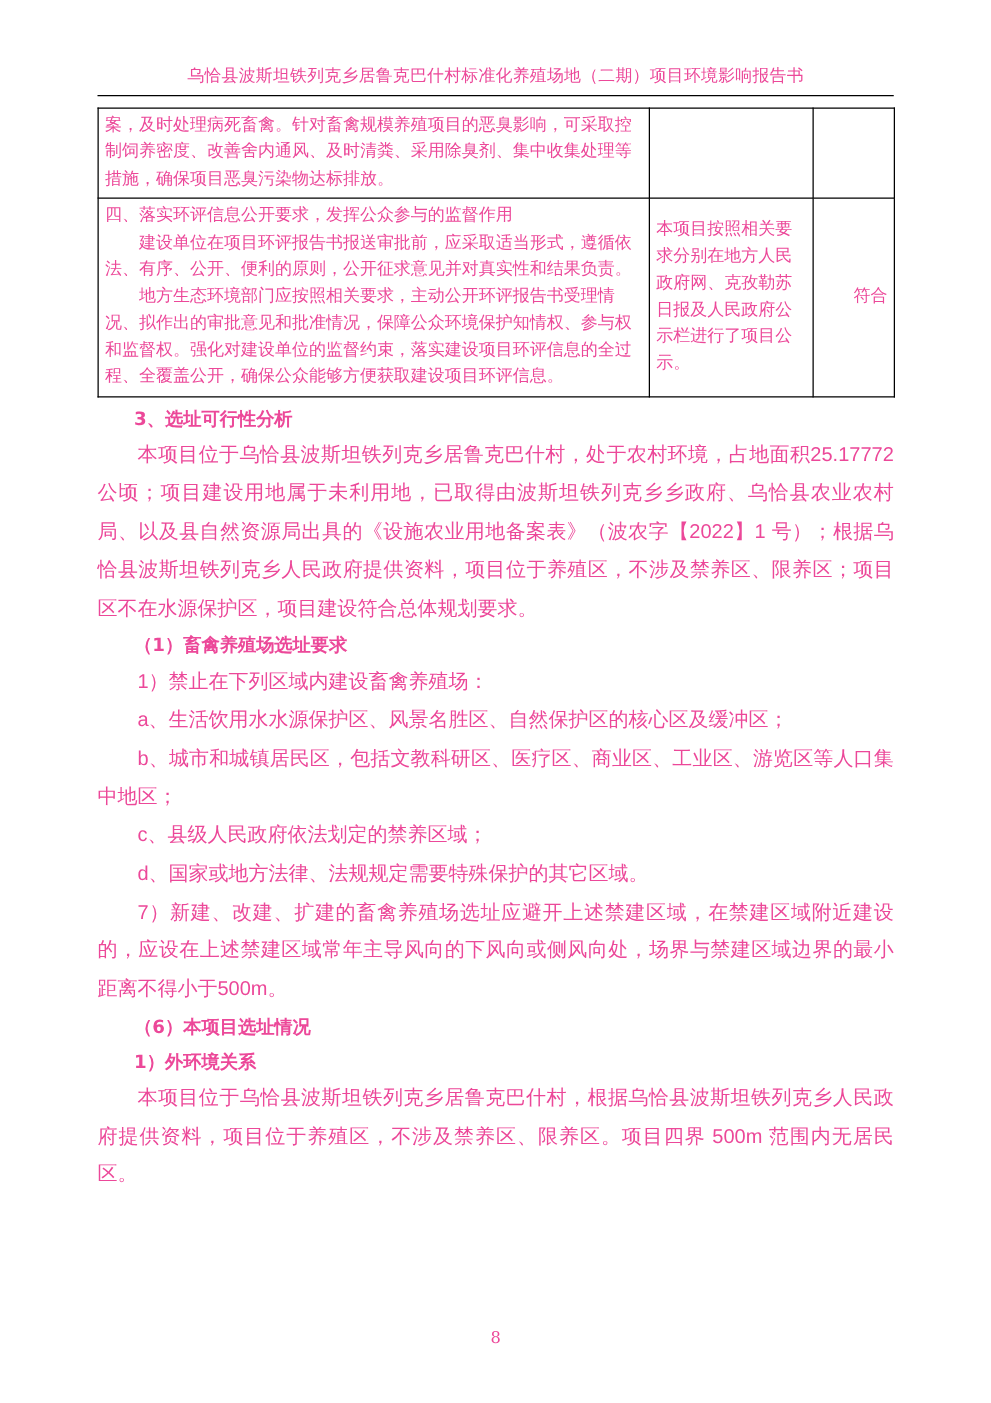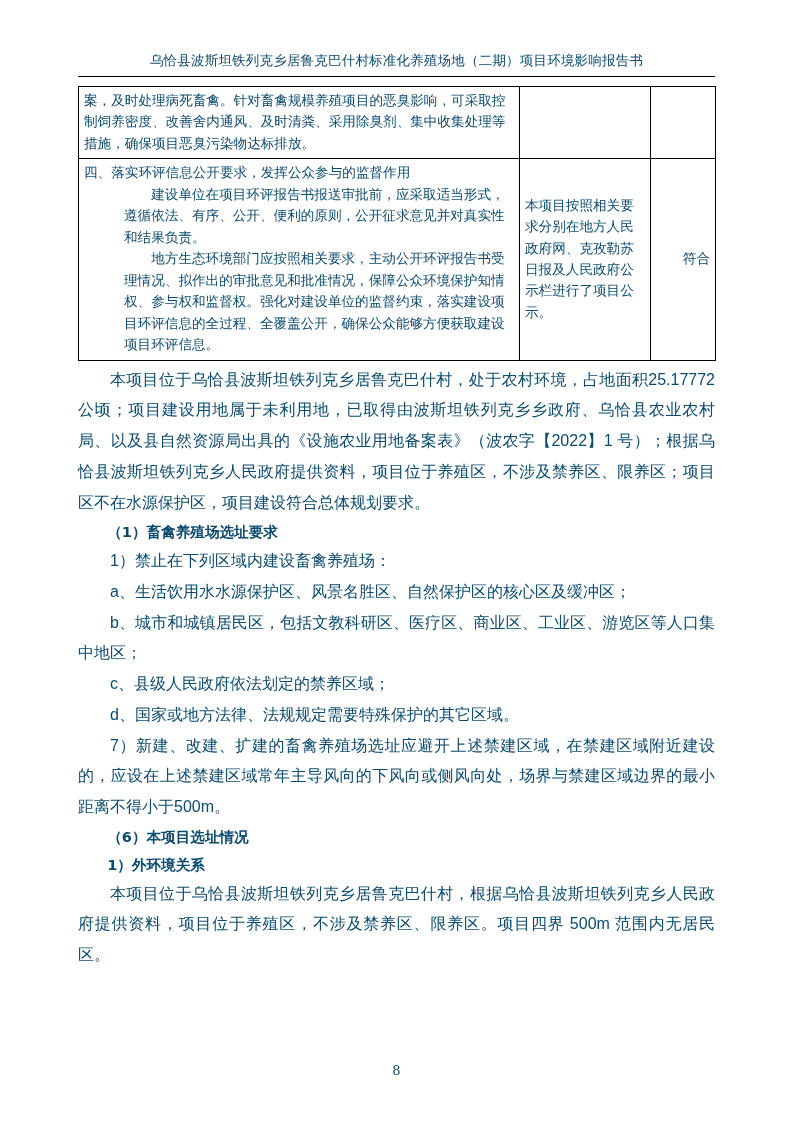--- a/index.html
+++ b/index.html
@@ -7,21 +7,21 @@
     padding: 0;
     background: #ffffff;
   }
   .page {
     position: relative;
     width: 793px;
     height: 1122px;
     background: #ffffff;
     box-sizing: border-box;
     font-family: "DejaVu Serif", "Liberation Serif", serif;
-    color: #0c4a6e;
+    color: #ec4899;
     overflow: hidden;
   }
   .content {
     position: absolute;
     left: 78px;
     top: 52px;
     width: 637px;
   }
   .header-title {
     text-align: center;
@@ -51,21 +51,21 @@
   .col-a { width: 441px; }
   .col-b { width: 131px; }
   .col-c { width: 65px; }
   .cell-center {
     text-align: right;
     vertical-align: middle !important;
   }
   .cell-mid {
     vertical-align: middle !important;
   }
-  .indent2 { text-indent: 2em; margin-left: 40px; }
+  .indent2 { text-indent: 2em; }
   .body-p {
     font-size: 16px;
     line-height: 1.92;
     text-align: justify;
     text-justify: inter-ideograph;
     margin: 0;
     text-indent: 2em;
     font-family: Liberation Sans, sans-serif;
   }
   .heading {
@@ -124,20 +124,21 @@
             <div class="indent2">地方生态环境部门应按照相关要求，主动公开环评报告书受理情况、拟作出的审批意见和批准情况，保障公众环境保护知情权、参与权和监督权。强化对建设单位的监督约束，落实建设项目环评信息的全过程、全覆盖公开，确保公众能够方便获取建设项目环评信息。</div>
           </td>
           <td class="cell-mid">本项目按照相关要求分别在地方人民政府网、克孜勒苏日报及人民政府公示栏进行了项目公示。</td>
           <td class="cell-center">符合</td>
         </tr>
       </tbody>
     </table>
 
     <div class="gap-sm"></div>
 
+    <p class="heading">3、选址可行性分析</p>
     <p class="body-p">本项目位于乌恰县波斯坦铁列克乡居鲁克巴什村，处于农村环境，占地面积25.17772 公顷；项目建设用地属于未利用地，已取得由波斯坦铁列克乡乡政府、乌恰县农业农村局、以及县自然资源局出具的《设施农业用地备案表》（波农字【2022】1 号）；根据乌恰县波斯坦铁列克乡人民政府提供资料，项目位于养殖区，不涉及禁养区、限养区；项目区不在水源保护区，项目建设符合总体规划要求。</p>
     <p class="heading-sub">（1）畜禽养殖场选址要求</p>
     <p class="body-p">1）禁止在下列区域内建设畜禽养殖场：</p>
     <p class="body-p">a、生活饮用水水源保护区、风景名胜区、自然保护区的核心区及缓冲区；</p>
     <p class="body-p">b、城市和城镇居民区，包括文教科研区、医疗区、商业区、工业区、游览区等人口集中地区；</p>
     <p class="body-p">c、县级人民政府依法划定的禁养区域；</p>
     <p class="body-p">d、国家或地方法律、法规规定需要特殊保护的其它区域。</p>
     <p class="body-p">7）新建、改建、扩建的畜禽养殖场选址应避开上述禁建区域，在禁建区域附近建设的，应设在上述禁建区域常年主导风向的下风向或侧风向处，场界与禁建区域边界的最小距离不得小于500m。</p>
     <p class="heading-sub">（6）本项目选址情况</p>
     <p class="heading-sub">1）外环境关系</p>

